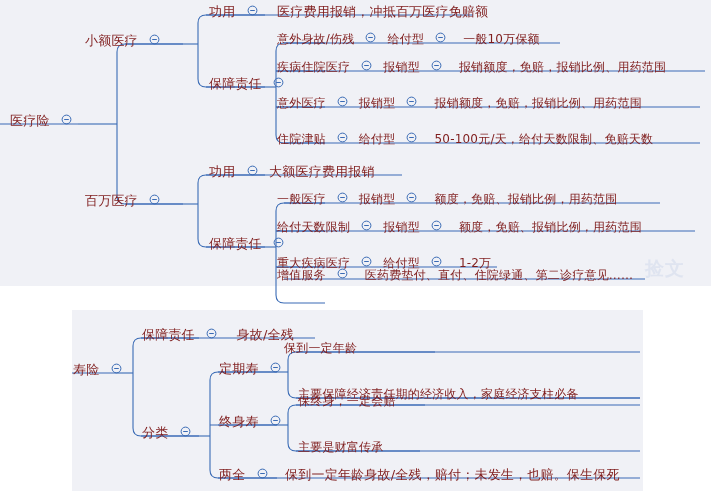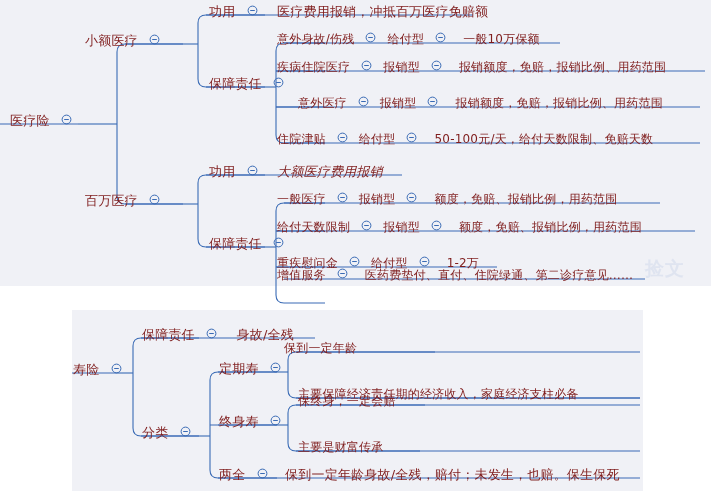--- a/index.html
+++ b/index.html
@@ -193,21 +193,21 @@
         <line x1="3.2" y1="5.5" x2="7.8" y2="5.5" stroke="#3a6bb5" stroke-width="1"></line>
       </svg></span>
   <span class="txt">报销型</span>
   <span class="ico"><svg viewBox="0 0 11 11" width="11" height="11">
         <circle cx="5.5" cy="5.5" r="4.4" fill="none" stroke="#3a6bb5" stroke-width="1"></circle>
         <line x1="3.2" y1="5.5" x2="7.8" y2="5.5" stroke="#3a6bb5" stroke-width="1"></line>
       </svg></span>
   <span class="txt" style="margin-left:6px;">报销额度，免赔，报销比例、用药范围</span>
 </div>
 
-<div class="node s125" style="left:268px;top:96px;padding-left:30px;">
+<div class="node s125" style="left:277px;top:96px;">
   <span class="txt">意外医疗</span>
   <span class="ico"><svg viewBox="0 0 11 11" width="11" height="11">
         <circle cx="5.5" cy="5.5" r="4.4" fill="none" stroke="#3a6bb5" stroke-width="1"></circle>
         <line x1="3.2" y1="5.5" x2="7.8" y2="5.5" stroke="#3a6bb5" stroke-width="1"></line>
       </svg></span>
   <span class="txt">报销型</span>
   <span class="ico"><svg viewBox="0 0 11 11" width="11" height="11">
         <circle cx="5.5" cy="5.5" r="4.4" fill="none" stroke="#3a6bb5" stroke-width="1"></circle>
         <line x1="3.2" y1="5.5" x2="7.8" y2="5.5" stroke="#3a6bb5" stroke-width="1"></line>
       </svg></span>
@@ -235,21 +235,21 @@
         <line x1="3.2" y1="5.5" x2="7.8" y2="5.5" stroke="#3a6bb5" stroke-width="1"></line>
       </svg></span>
 </div>
 
 <div class="node s13" style="left:209px;top:164px;">
   <span class="txt">功用</span>
   <span class="ico"><svg viewBox="0 0 11 11" width="11" height="11">
         <circle cx="5.5" cy="5.5" r="4.4" fill="none" stroke="#3a6bb5" stroke-width="1"></circle>
         <line x1="3.2" y1="5.5" x2="7.8" y2="5.5" stroke="#3a6bb5" stroke-width="1"></line>
       </svg></span>
-  <span class="txt" style="margin-left:8px;font-style:italic;">大额医疗费用报销</span>
+  <span class="txt" style="">大额医疗费用报销</span>
 </div>
 
 <div class="node s13" style="left:209px;top:236px;">
   <span class="txt">保障责任</span>
   <span class="ico"><svg viewBox="0 0 11 11" width="11" height="11">
         <circle cx="5.5" cy="5.5" r="4.4" fill="none" stroke="#3a6bb5" stroke-width="1"></circle>
         <line x1="3.2" y1="5.5" x2="7.8" y2="5.5" stroke="#3a6bb5" stroke-width="1"></line>
       </svg></span>
 </div>
 
@@ -275,21 +275,21 @@
       </svg></span>
   <span class="txt">报销型</span>
   <span class="ico"><svg viewBox="0 0 11 11" width="11" height="11">
         <circle cx="5.5" cy="5.5" r="4.4" fill="none" stroke="#3a6bb5" stroke-width="1"></circle>
         <line x1="3.2" y1="5.5" x2="7.8" y2="5.5" stroke="#3a6bb5" stroke-width="1"></line>
       </svg></span>
   <span class="txt" style="margin-left:6px;">额度，免赔、报销比例，用药范围</span>
 </div>
 
 <div class="node s125" style="left:277px;top:256px;">
-  <span class="txt">重疾慰问金</span>
+  <span class="txt">重大疾病医疗</span>
   <span class="ico"><svg viewBox="0 0 11 11" width="11" height="11">
         <circle cx="5.5" cy="5.5" r="4.4" fill="none" stroke="#3a6bb5" stroke-width="1"></circle>
         <line x1="3.2" y1="5.5" x2="7.8" y2="5.5" stroke="#3a6bb5" stroke-width="1"></line>
       </svg></span>
   <span class="txt">给付型</span>
   <span class="ico"><svg viewBox="0 0 11 11" width="11" height="11">
         <circle cx="5.5" cy="5.5" r="4.4" fill="none" stroke="#3a6bb5" stroke-width="1"></circle>
         <line x1="3.2" y1="5.5" x2="7.8" y2="5.5" stroke="#3a6bb5" stroke-width="1"></line>
       </svg></span>
   <span class="txt" style="margin-left:6px;">1-2万</span>

